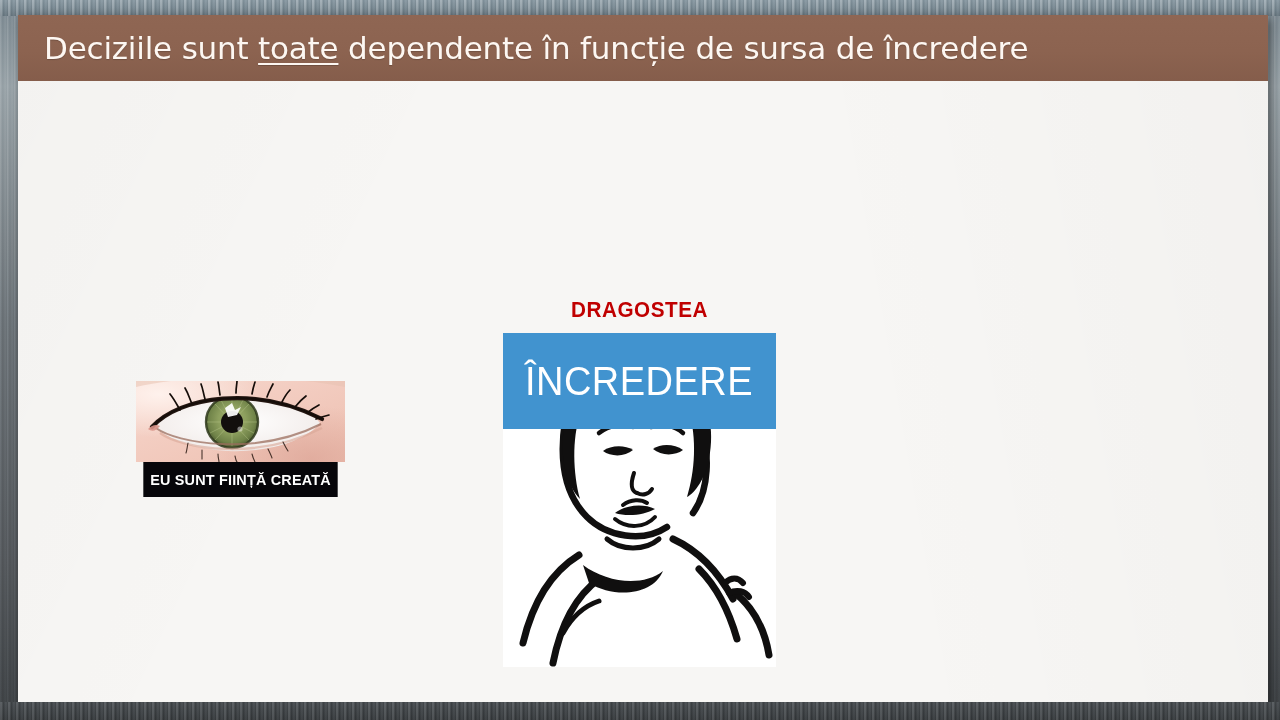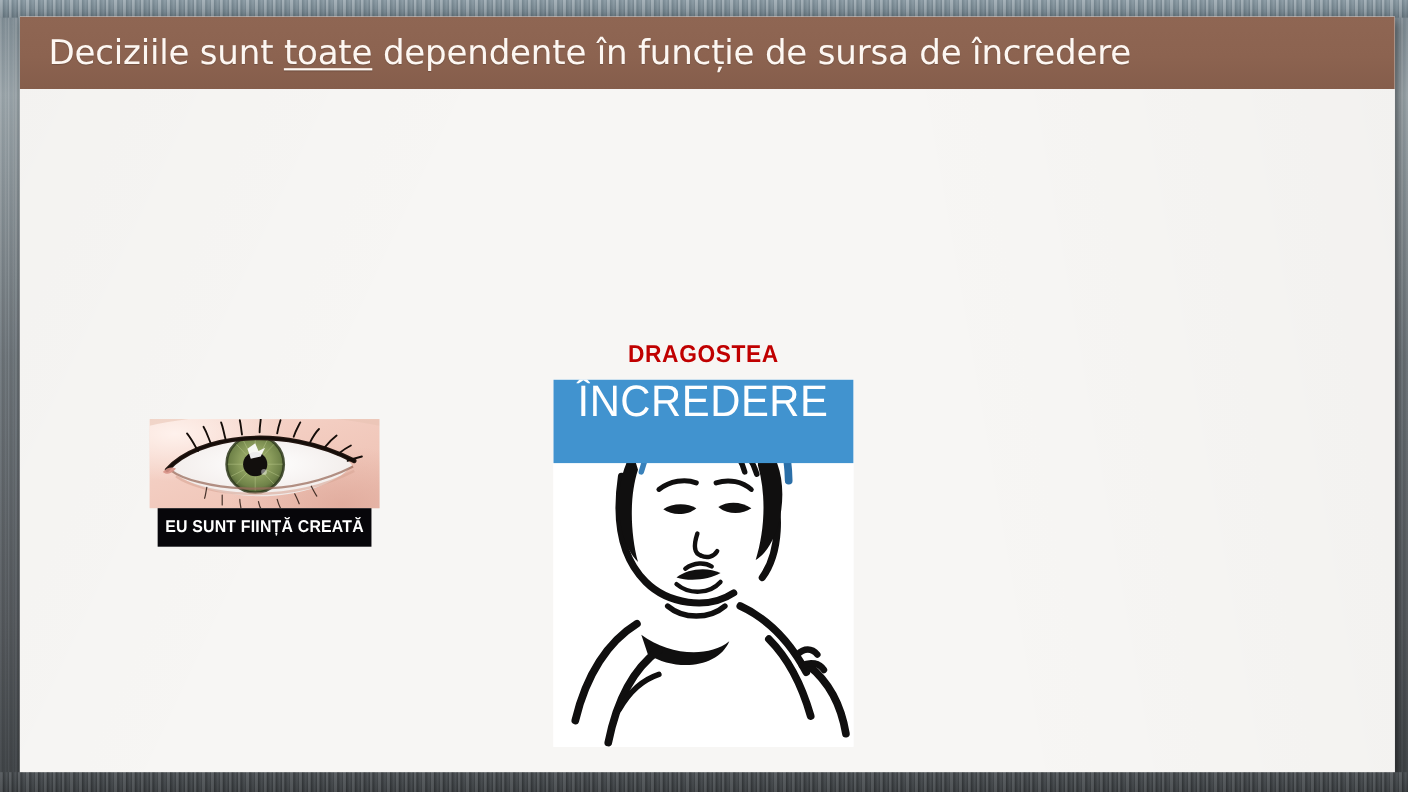--- a/index.html
+++ b/index.html
@@ -152,21 +152,21 @@
     font-weight: 600;
     letter-spacing: 0.2px;
     transform: scaleX(0.93);
     transform-origin: center;
   }
 
   
   #center-block {
     position: absolute;
     left: 485px;
-    top: 228px;
+    top: 216px;
     width: 273px;
   }
   #dragostea {
     text-align: center;
     color: #c00000;
     font-family: "Liberation Sans", sans-serif;
     font-size: 22px;
     font-weight: 700;
     letter-spacing: 0.6px;
     transform: scaleX(0.94);
@@ -180,24 +180,24 @@
     background: #ffffff;
     overflow: hidden;
   }
   #baby-art { position: absolute; left: 0; top: 0; }
 
   #incredere-banner {
     position: absolute;
     left: 0;
     top: 0;
     width: 273px;
-    height: 76px;
+    height: 96px;
     background: #4193cf;
     display: flex;
-    align-items: flex-start;
+    align-items: center;
     justify-content: center;
     z-index: 3;
   }
   #incredere-text {
     color: #ffffff;
     font-family: "Liberation Sans", sans-serif;
     font-size: 40px;
     font-weight: 400;
     letter-spacing: 0.5px;
     line-height: 1;

